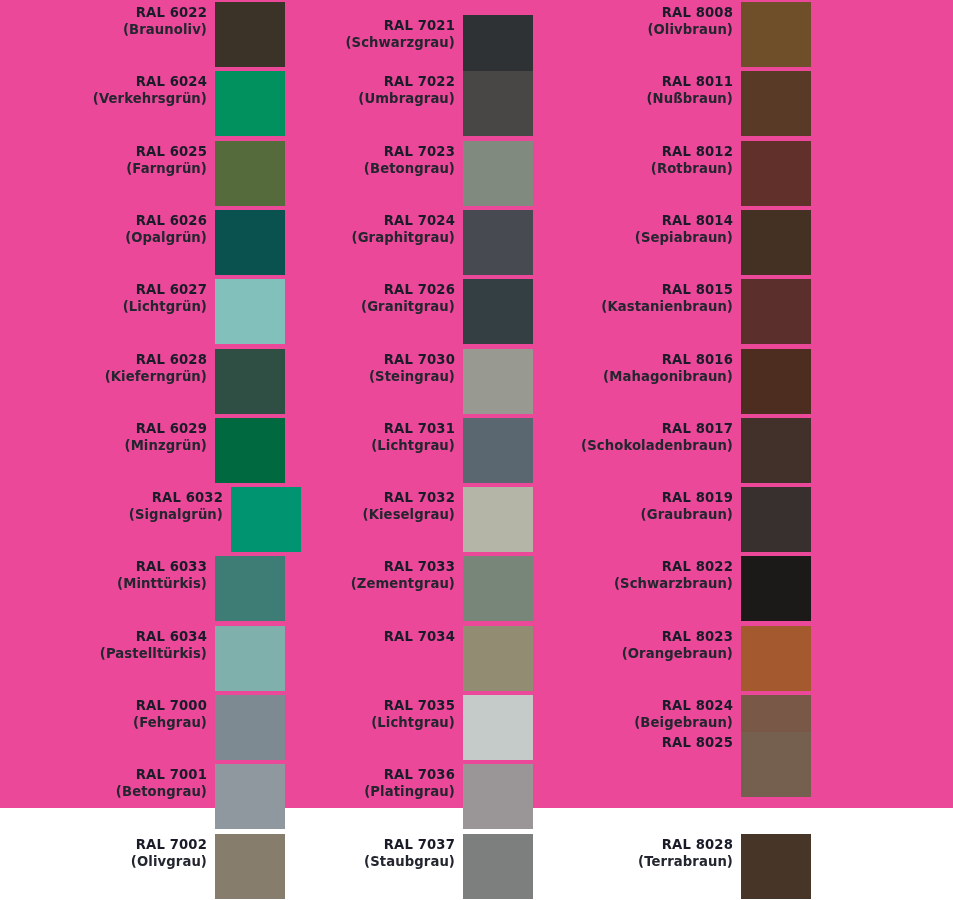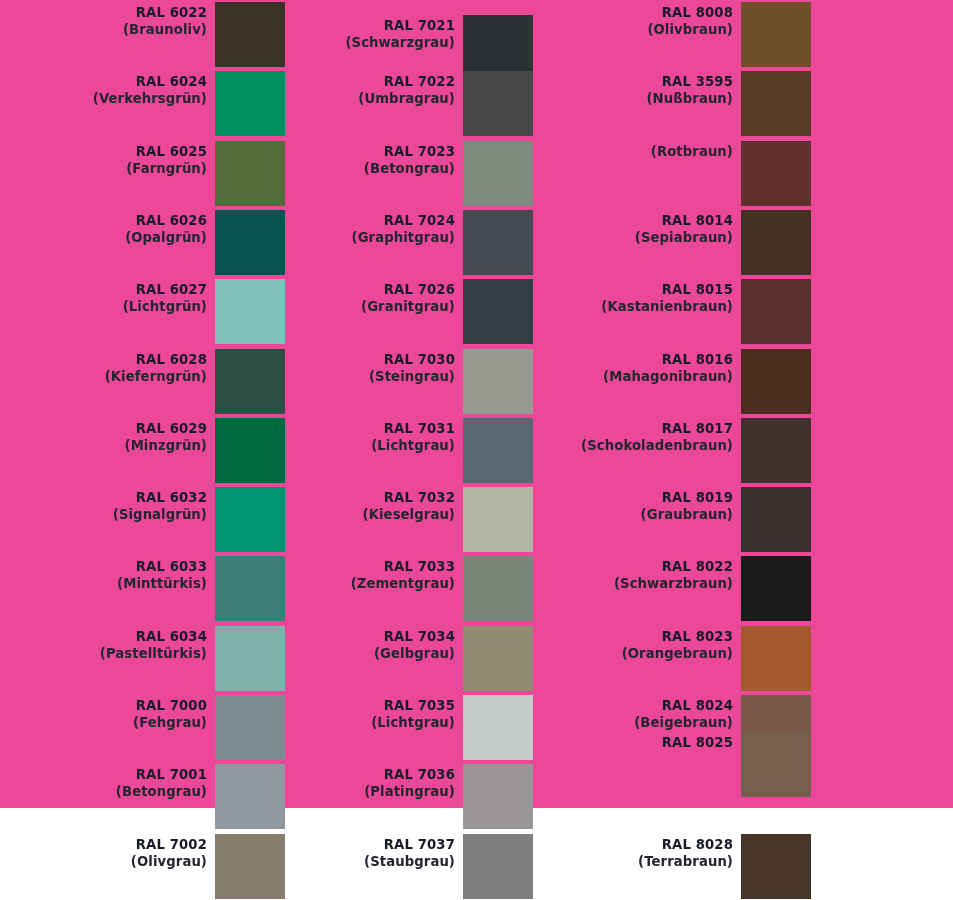--- a/index.html
+++ b/index.html
@@ -122,21 +122,21 @@
         </div>
         <div class="swatch" style="background: rgb(47, 79, 69);"></div>
       </div>
       <div class="swatch-row" style="top: 417.8px;">
         <div class="labels">
           <span class="ral-code">RAL 6029</span>
           <span class="ral-name">(Minzgrün)</span>
         </div>
         <div class="swatch" style="background: rgb(0, 105, 63);"></div>
       </div>
-      <div class="swatch-row" style="top: 487.1px;">
+      <div class="swatch-row" style="top: 487.1px; margin-left: 16px;">
         <div class="labels">
           <span class="ral-code">RAL 6032</span>
           <span class="ral-name">(Signalgrün)</span>
         </div>
         <div class="swatch" style="background: rgb(0, 148, 112);"></div>
       </div>
       <div class="swatch-row" style="top: 556.4px;">
         <div class="labels">
           <span class="ral-code">RAL 6033</span>
           <span class="ral-name">(Minttürkis)</span>
@@ -232,21 +232,20 @@
       <div class="swatch-row" style="top: 556.4px;">
         <div class="labels">
           <span class="ral-code">RAL 7033</span>
           <span class="ral-name">(Zementgrau)</span>
         </div>
         <div class="swatch" style="background: rgb(120, 134, 122);"></div>
       </div>
       <div class="swatch-row" style="top: 625.7px;">
         <div class="labels">
           <span class="ral-code">RAL 7034</span>
-          <span class="ral-name">(Gelbgrau)</span>
         </div>
         <div class="swatch" style="background: rgb(145, 140, 114);"></div>
       </div>
       <div class="swatch-row" style="top: 695px;">
         <div class="labels">
           <span class="ral-code">RAL 7035</span>
           <span class="ral-name">(Lichtgrau)</span>
         </div>
         <div class="swatch" style="background: rgb(197, 203, 201);"></div>
       </div>
@@ -268,27 +267,28 @@
   <div class="column col-3">
       <div class="swatch-row" style="top: 2px;">
         <div class="labels">
           <span class="ral-code">RAL 8008</span>
           <span class="ral-name">(Olivbraun)</span>
         </div>
         <div class="swatch" style="background: rgb(111, 78, 42);"></div>
       </div>
       <div class="swatch-row" style="top: 71.3px;">
         <div class="labels">
-          <span class="ral-code">RAL 3595</span>
+          <span class="ral-code">RAL 8011</span>
           <span class="ral-name">(Nußbraun)</span>
         </div>
         <div class="swatch" style="background: rgb(89, 58, 38);"></div>
       </div>
       <div class="swatch-row" style="top: 140.6px;">
         <div class="labels">
+          <span class="ral-code">RAL 8012</span>
           <span class="ral-name">(Rotbraun)</span>
         </div>
         <div class="swatch" style="background: rgb(98, 48, 42);"></div>
       </div>
       <div class="swatch-row" style="top: 209.9px;">
         <div class="labels">
           <span class="ral-code">RAL 8014</span>
           <span class="ral-name">(Sepiabraun)</span>
         </div>
         <div class="swatch" style="background: rgb(69, 48, 36);"></div>

